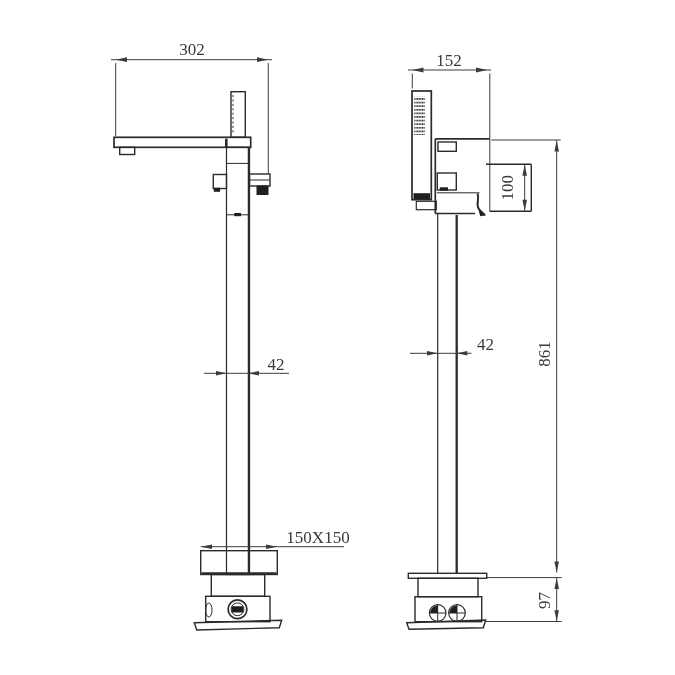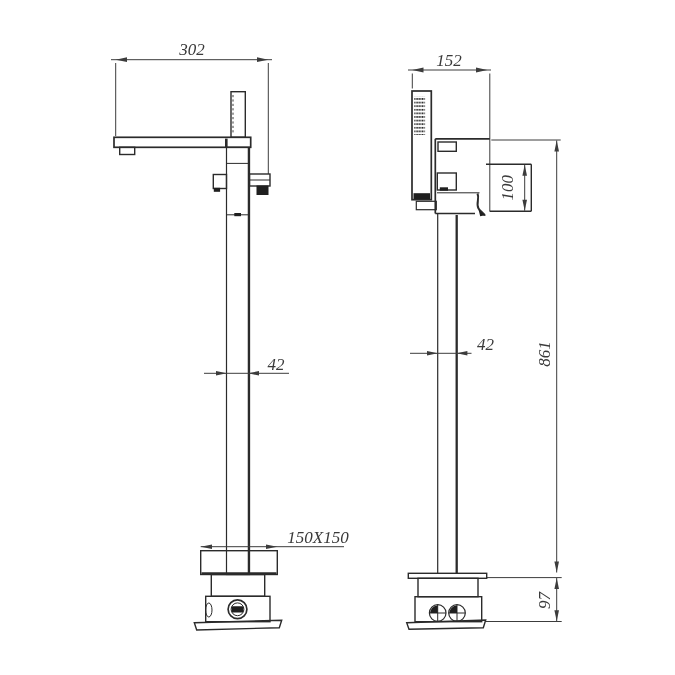--- a/index.html
+++ b/index.html
@@ -1,16 +1,16 @@
 <!DOCTYPE html>
 <html><head>
 <meta charset="utf-8">
 <style>
   html,body{margin:0;padding:0;background:#ffffff;}
-  .sheet{position:relative;width:675px;height:675px;background:#ffffff;overflow:hidden;font-style:italic;}
+  .sheet{position:relative;width:675px;height:675px;background:#ffffff;overflow:hidden;}
   svg{display:block;}
   .ln{fill:none;stroke:#2b2b2b;stroke-width:1.4;}
   .thin{stroke-width:1;}
   .med{stroke-width:1.7;}
   .thick{stroke-width:2.3;}
   .xthick{stroke-width:2.6;}
   .dim{fill:none;stroke:#3c3c3c;stroke-width:1;}
   .dash{stroke-dasharray:2.2,2.2;}
   .arr{fill:#3c3c3c;stroke:none;}
   .fillblk{fill:#1f1f1f;stroke:none;}

